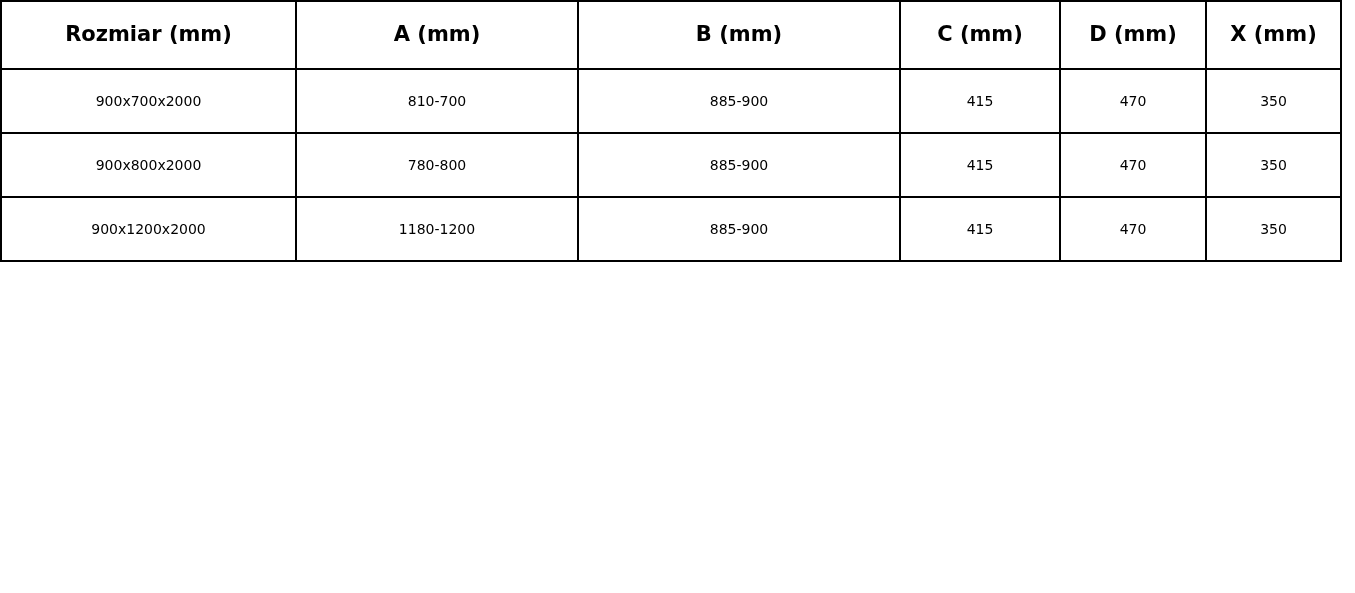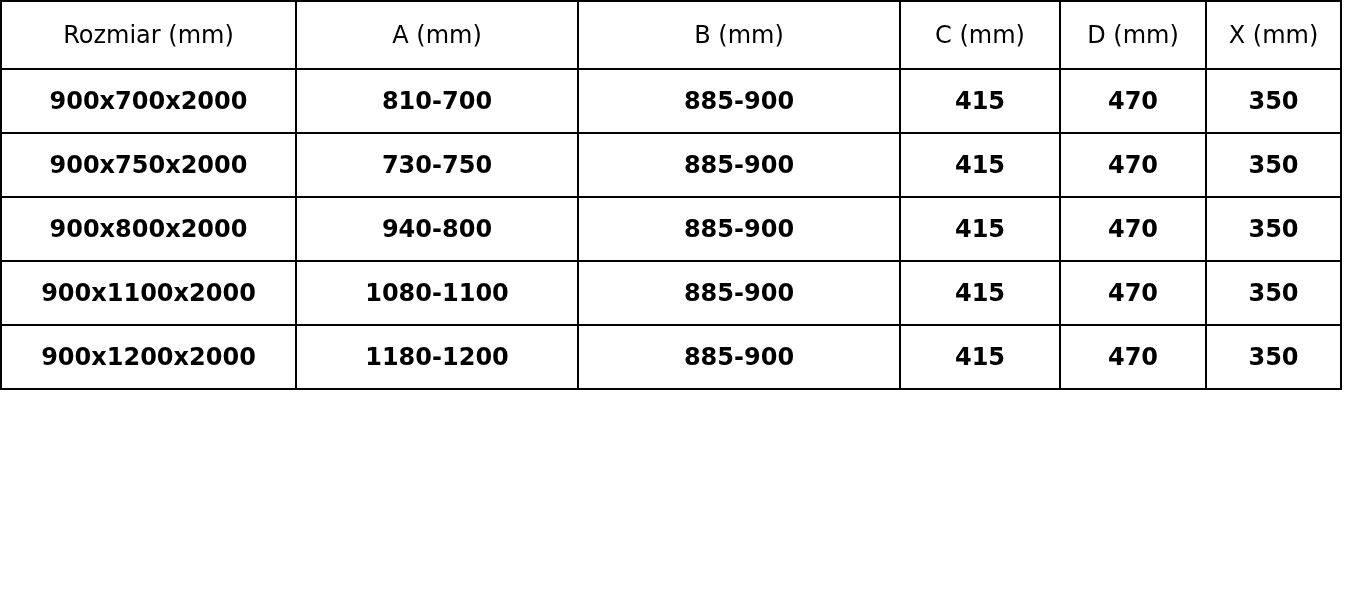--- a/index.html
+++ b/index.html
@@ -25,29 +25,28 @@
     margin: 0;
     table-layout: fixed;
   }
   table.spec-table th,
   table.spec-table td {
     border: 2px solid #000000;
     text-align: center;
     vertical-align: middle;
     height: 62px;
     padding: 0 4px;
-    font-size: 24px;
+    font-size: 14px;
     line-height: 1.2;
     white-space: nowrap;
-    font-weight: bold;
   }
   table.spec-table th {
-    font-weight: normal;
+    font-weight: bold;
     height: 66px;
-    font-size: 24px;
+    font-size: 21px;
   }
   
   col.c0 { width: 295px; }
   col.c1 { width: 282px; }
   col.c2 { width: 322px; }
   col.c3 { width: 160px; }
   col.c4 { width: 146px; }
   col.c5 { width: 135px; }
 </style>
 </head>
@@ -76,38 +75,22 @@
     <tbody>
       <tr>
         <td>900x700x2000</td>
         <td>810-700</td>
         <td>885-900</td>
         <td>415</td>
         <td>470</td>
         <td>350</td>
       </tr>
       <tr>
-        <td>900x750x2000</td>
-        <td>730-750</td>
-        <td>885-900</td>
-        <td>415</td>
-        <td>470</td>
-        <td>350</td>
-      </tr>
-      <tr>
         <td>900x800x2000</td>
-        <td>940-800</td>
-        <td>885-900</td>
-        <td>415</td>
-        <td>470</td>
-        <td>350</td>
-      </tr>
-      <tr>
-        <td>900x1100x2000</td>
-        <td>1080-1100</td>
+        <td>780-800</td>
         <td>885-900</td>
         <td>415</td>
         <td>470</td>
         <td>350</td>
       </tr>
       <tr>
         <td>900x1200x2000</td>
         <td>1180-1200</td>
         <td>885-900</td>
         <td>415</td>

